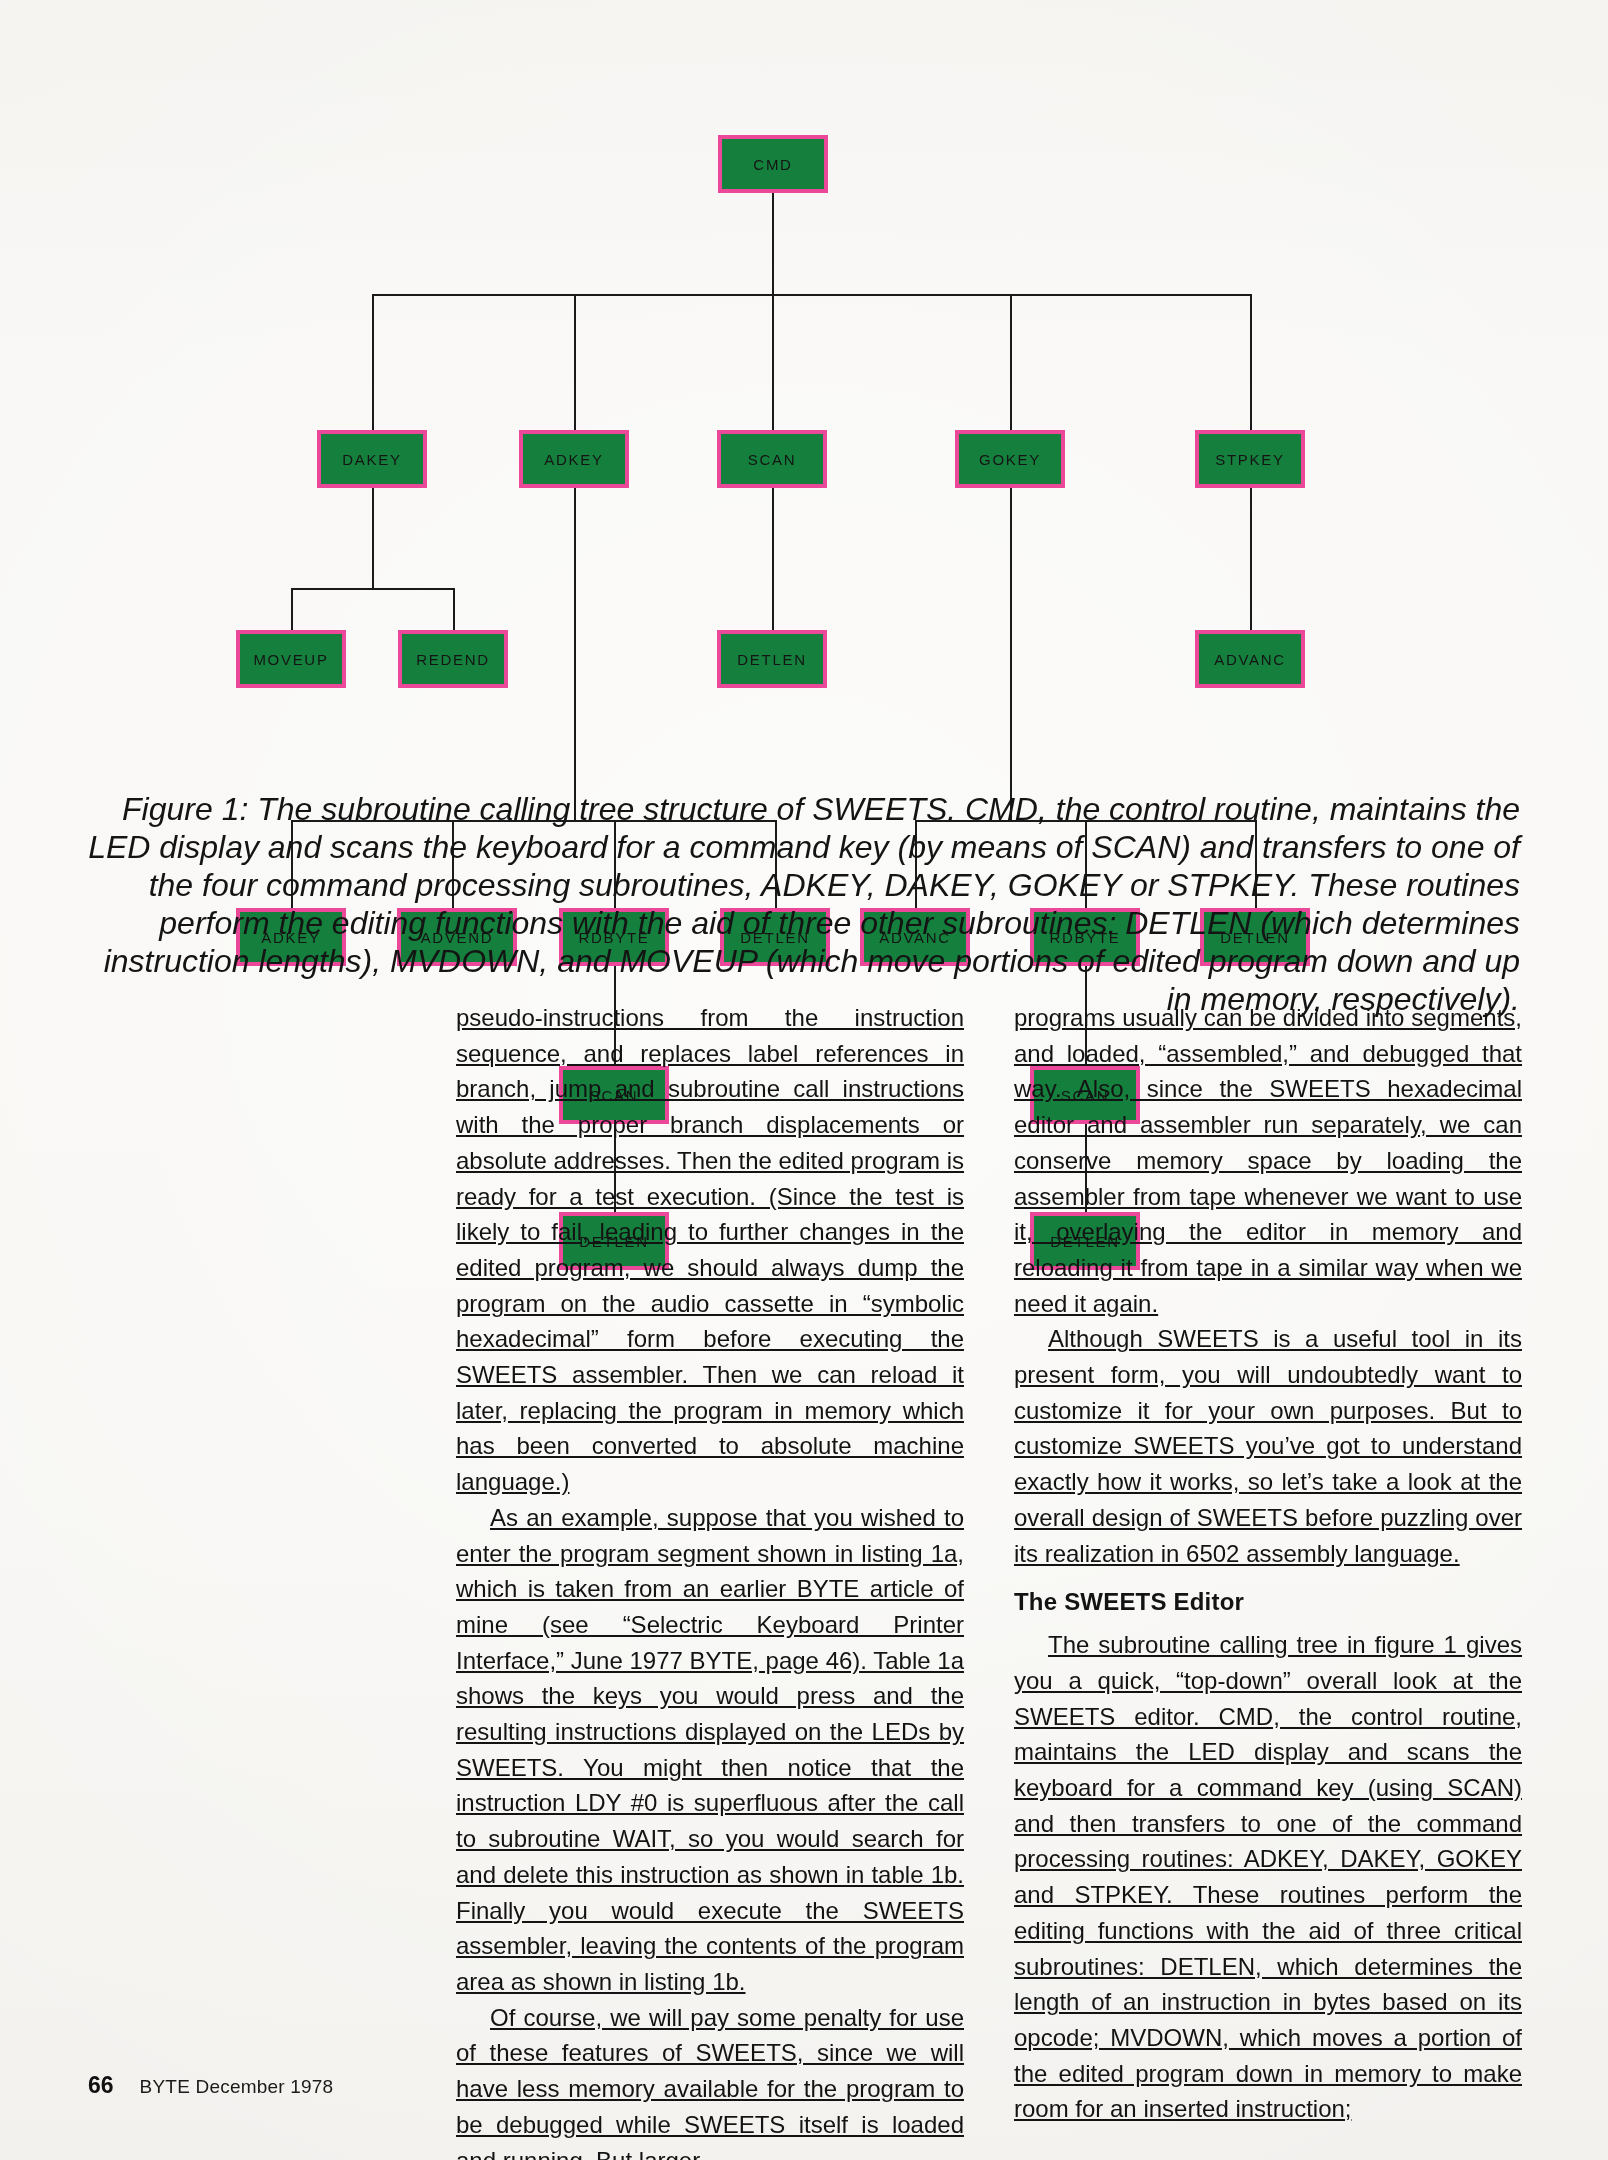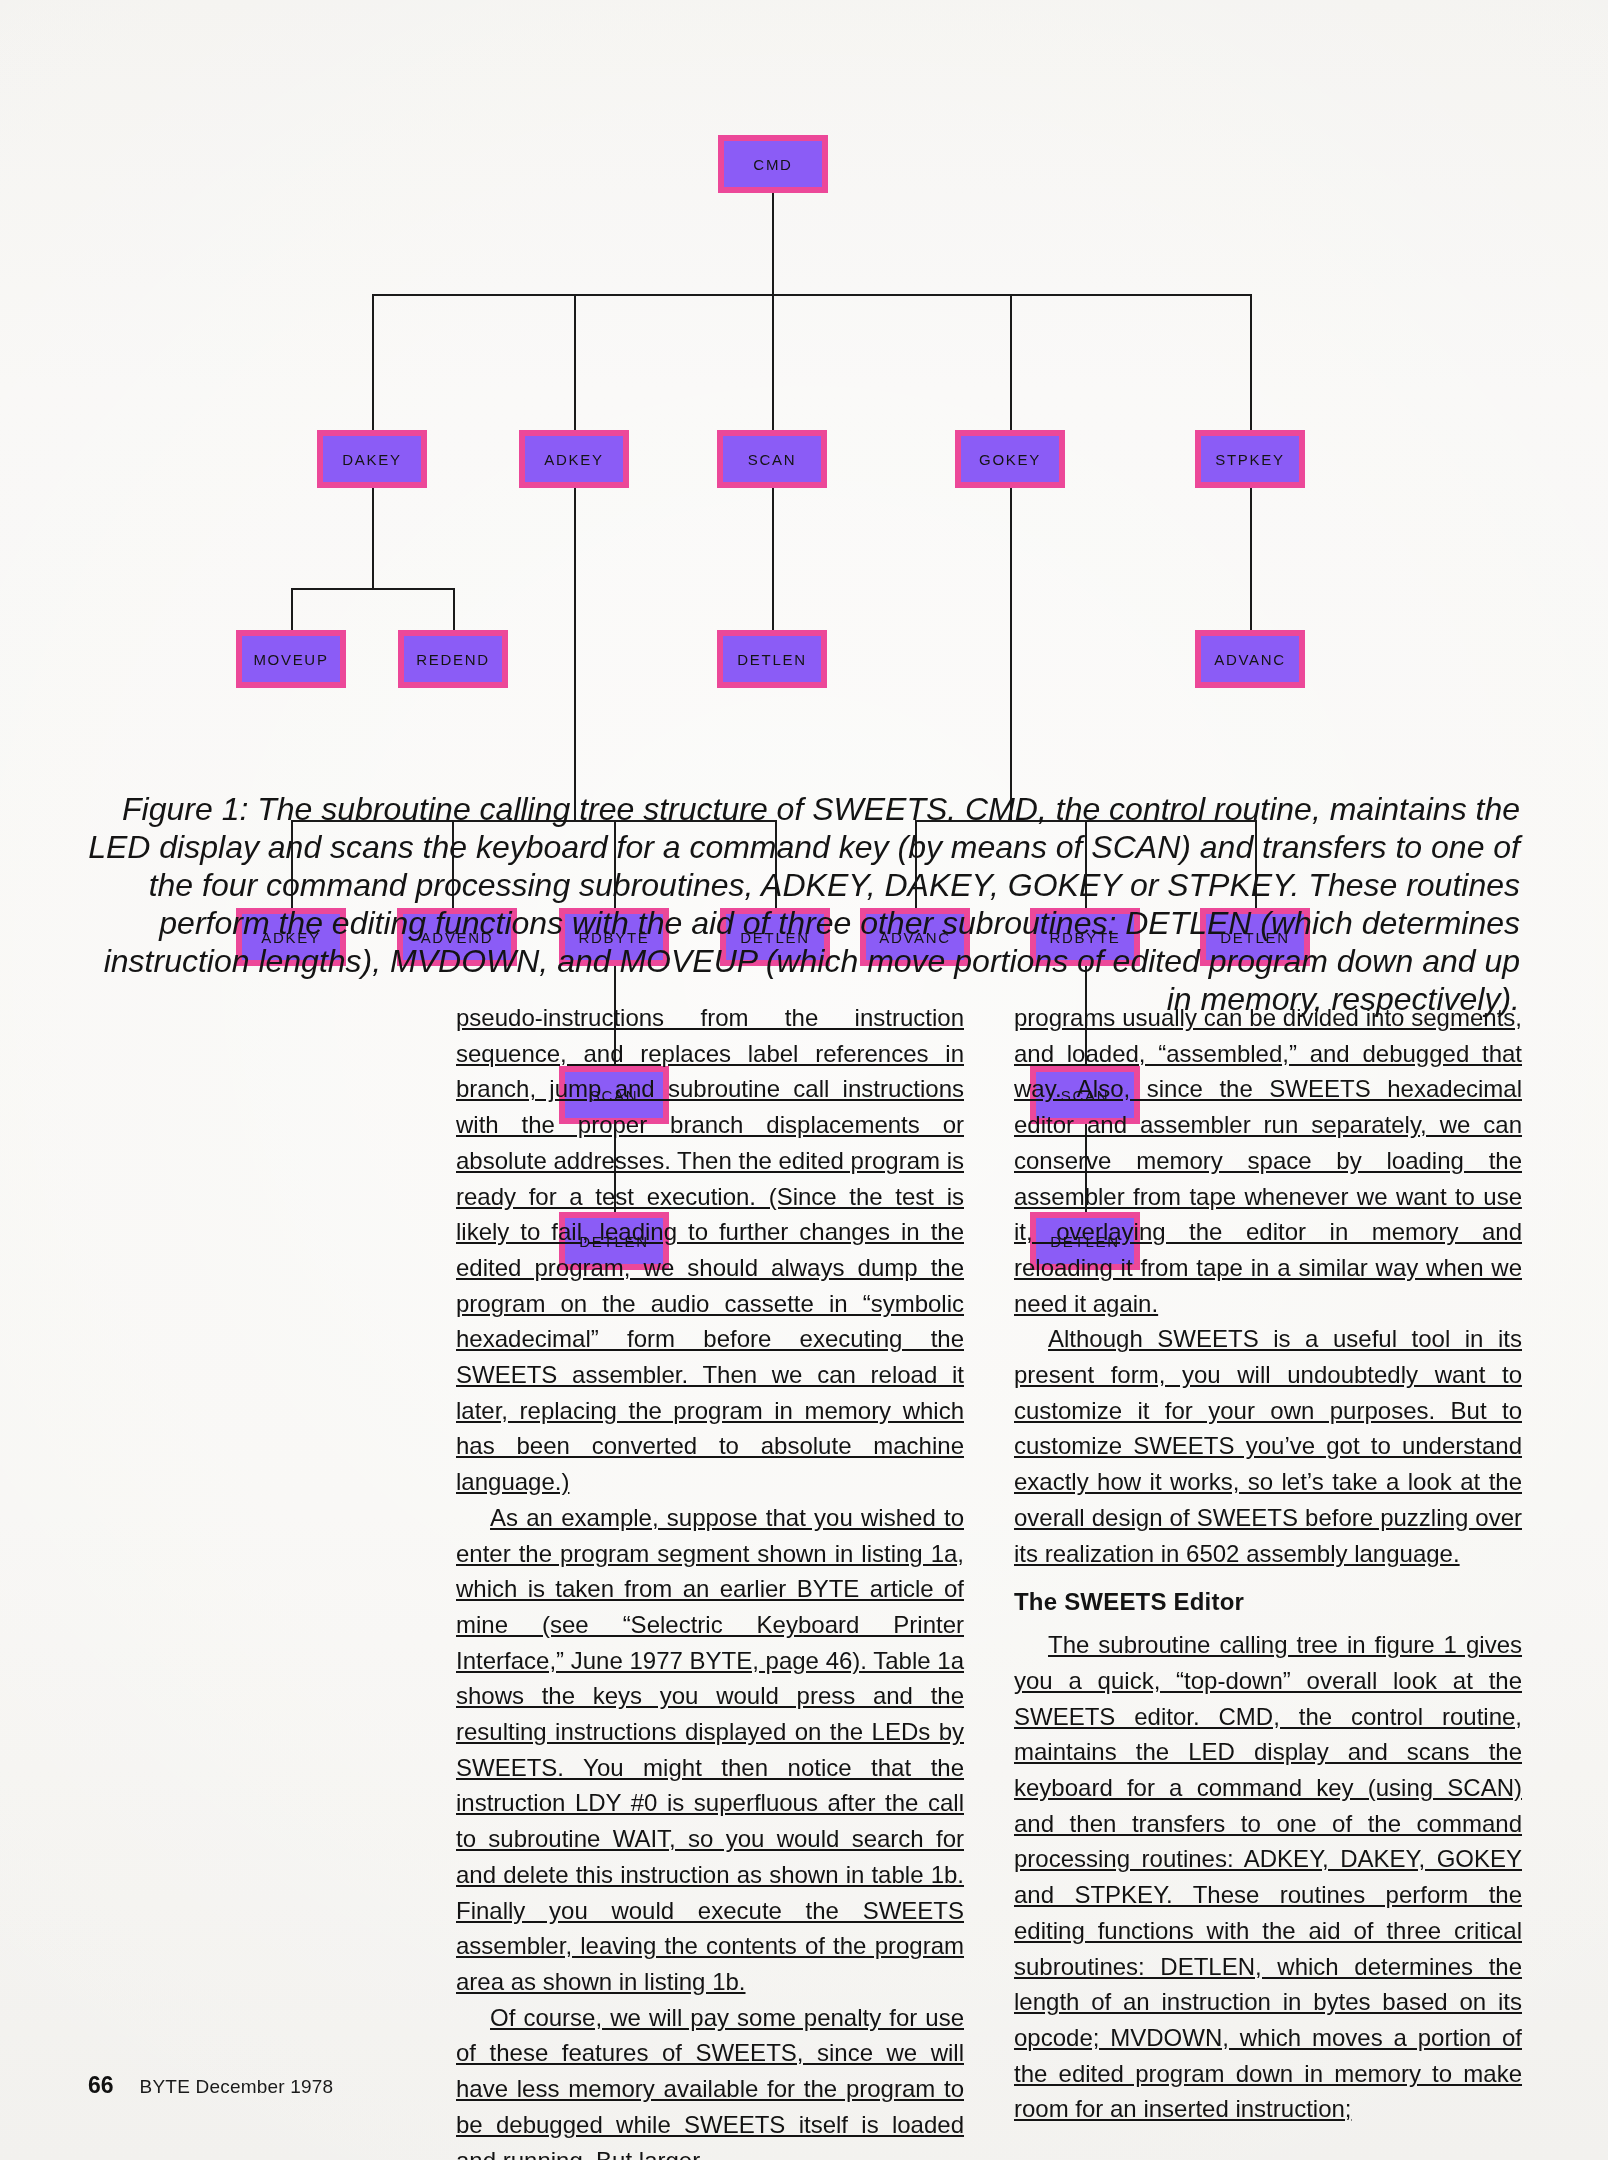--- a/index.html
+++ b/index.html
@@ -38,22 +38,22 @@
   .tree {
     position: absolute;
     left: 150px;
     top: 120px;
     width: 1300px;
     height: 660px;
   }
   .node {
     position: absolute;
     box-sizing: border-box;
-    border: 6px solid #ec4899;
-    background: #8b5cf6;
+    border: 4px solid #ec4899;
+    background: #15803d;
     display: flex;
     align-items: center;
     justify-content: center;
     font-family: "Liberation Sans", sans-serif;
     font-size: 15px;
     letter-spacing: 1.7px;
     color: #141414;
     white-space: nowrap;
   }
   .edge {

